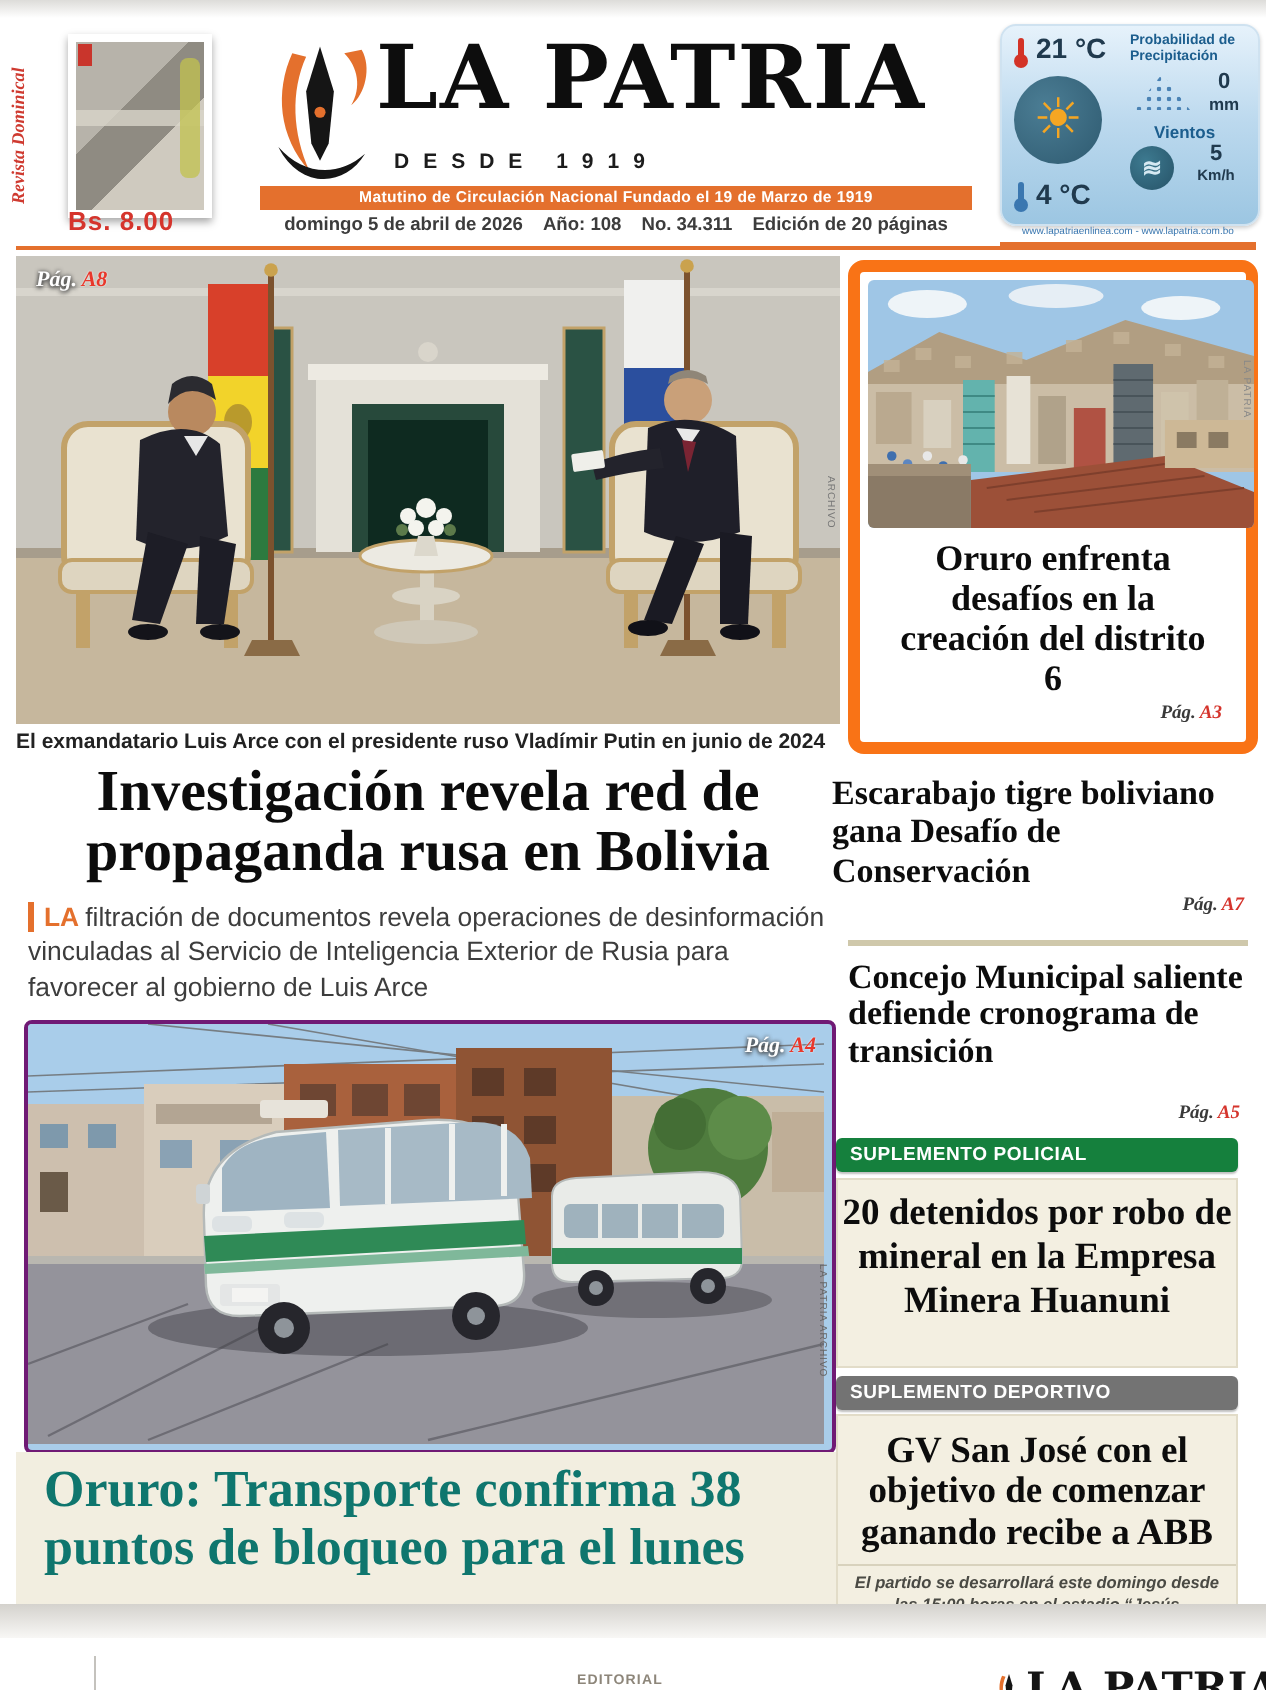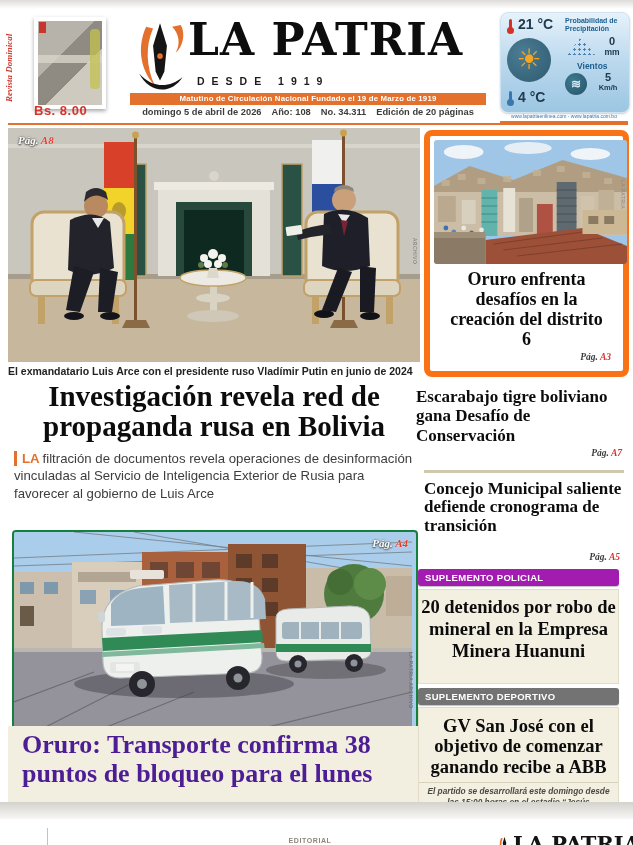--- a/index.html
+++ b/index.html
@@ -68,43 +68,43 @@
 
   
   #photo1{left:8px;top:128px;width:412px;height:234px;overflow:hidden;}
   #photo1 svg,#photo2 svg,#photo3 svg{display:block;}
   #photo1-tag{left:10px;top:6px;}
   #caption1{left:8px;top:365px;width:412px;font-size:10.5px;font-weight:bold;color:#222;}
   #headline-main{left:8px;top:381px;width:412px;text-align:center;font-family:"Liberation Serif",serif;
     font-weight:bold;font-size:29px;line-height:1.05;color:#0c0c0c;}
   #intro{left:14px;top:450px;width:402px;font-size:13.2px;line-height:1.32;color:#3d3d3d;}
   #intro .lead{color:#E4702D;font-weight:bold;border-left:3px solid #E4702D;padding-left:5px;margin-right:3px;}
-  #photo2{left:12px;top:530px;width:402px;height:213px;border:2px solid #15803d;border-radius:4px;overflow:hidden;background:#a9cdea;text-align:center;}
+  #photo2{left:12px;top:510px;width:402px;height:213px;border:2px solid #701a75;border-radius:4px;overflow:hidden;background:#a9cdea;text-align:center;}
   #photo2-tag{right:8px;top:5px;position:absolute;}
   #headline-transport{left:8px;top:726px;width:412px;height:76px;background:#f2eee0;
-    font-family:"Liberation Serif",serif;font-weight:bold;font-size:26px;line-height:1.12;color:#4c1d95;
+    font-family:"Liberation Serif",serif;font-weight:bold;font-size:26px;line-height:1.12;color:#0f766e;
     padding:4px 0 0 14px;box-sizing:border-box;}
 
   
   #sb-box1{left:424px;top:130px;width:205px;height:247px;border:6px solid #f97316;border-radius:8px;
     background:#fff;box-sizing:border-box;padding:4px 4px 0 4px;}
   #sb-box1 .photo-wrap{position:relative;width:193px;height:124px;overflow:hidden;border-radius:3px;}
   #sb1-headline{margin-top:5px;text-align:center;font-family:"Liberation Serif",serif;font-weight:bold;
     font-size:18px;line-height:1.12;color:#0c0c0c;padding:0 14px;}
   #sb1-pag{text-align:right;padding-right:8px;margin-top:2px;}
   .sb-story{position:absolute;text-align:left;font-family:"Liberation Serif",serif;font-weight:bold;color:#0c0c0c;}
   #sb-story2{left:416px;top:387px;width:214px;font-size:17px;line-height:1.14;}
   #sb-story2-pag{left:416px;top:448px;width:206px;text-align:right;}
   #sb-divider{left:424px;top:470px;width:200px;height:3px;background:#cfc8ab;}
   #sb-story3{left:424px;top:480px;width:200px;font-size:17px;line-height:1.08;}
   #sb-story3-pag{left:424px;top:552px;width:196px;text-align:right;}
   .banner{position:absolute;left:418px;width:201px;height:17px;border-radius:3px;color:#fff;
     font-size:9.5px;font-weight:bold;line-height:17px;padding-left:7px;letter-spacing:.3px;
     box-sizing:border-box;box-shadow:0 1px 1px rgba(0,0,0,.25);}
-  #banner-policial{top:569px;background:#a21caf;}
+  #banner-policial{top:569px;background:#15803d;}
   #banner-deportivo{top:688px;background:#737373;}
   .cream-card{position:absolute;left:418px;width:201px;background:#f3efe1;border:1px solid #e2dcc8;
     box-sizing:border-box;text-align:center;font-family:"Liberation Serif",serif;font-weight:bold;color:#0c0c0c;}
   #card-policial{top:589px;height:95px;font-size:18.5px;line-height:1.18;padding-top:7px;}
   #card-deportivo{top:707px;height:97px;font-size:18.5px;line-height:1.1;padding-top:8px;}
   #card-deportivo .sub{margin-top:5px;border-top:1px solid #d8d2bd;padding:3px 6px 0 6px;
     font-family:"Liberation Sans",sans-serif;font-weight:bold;font-style:italic;font-size:8.3px;
     line-height:1.3;color:#4a4a44;text-align:center;}
 
   

